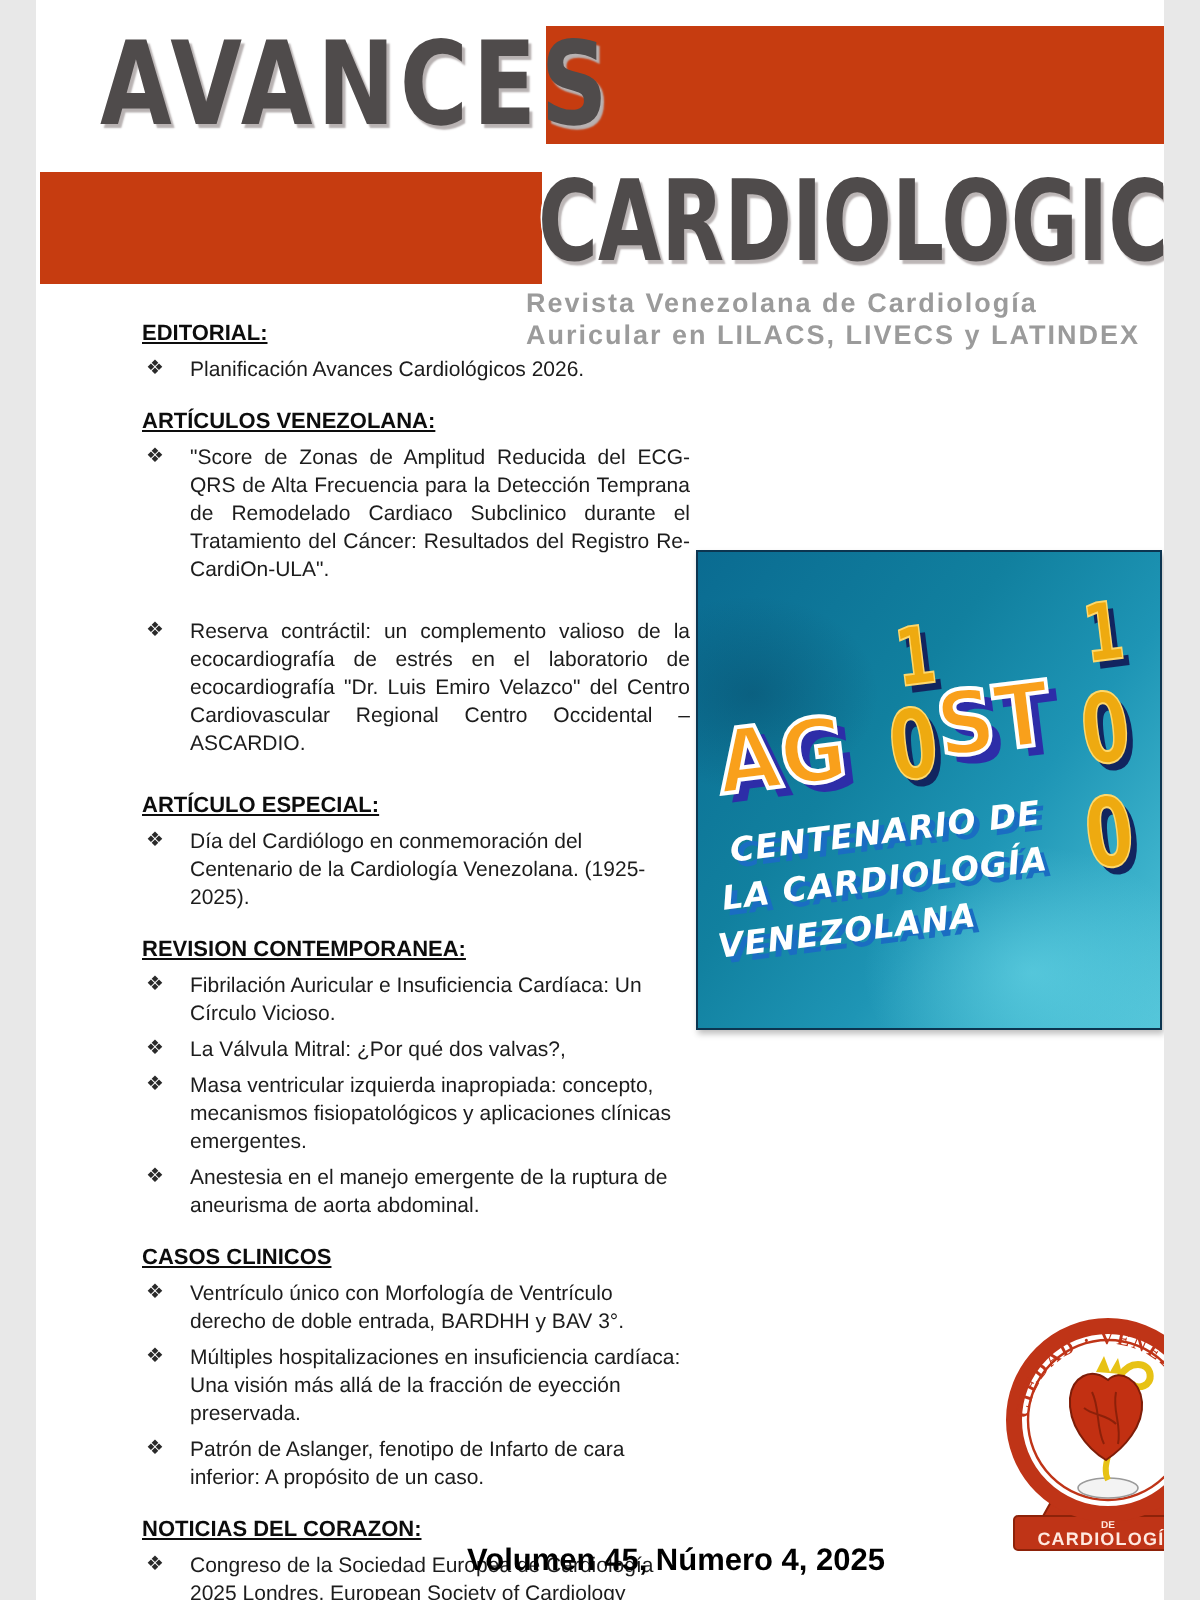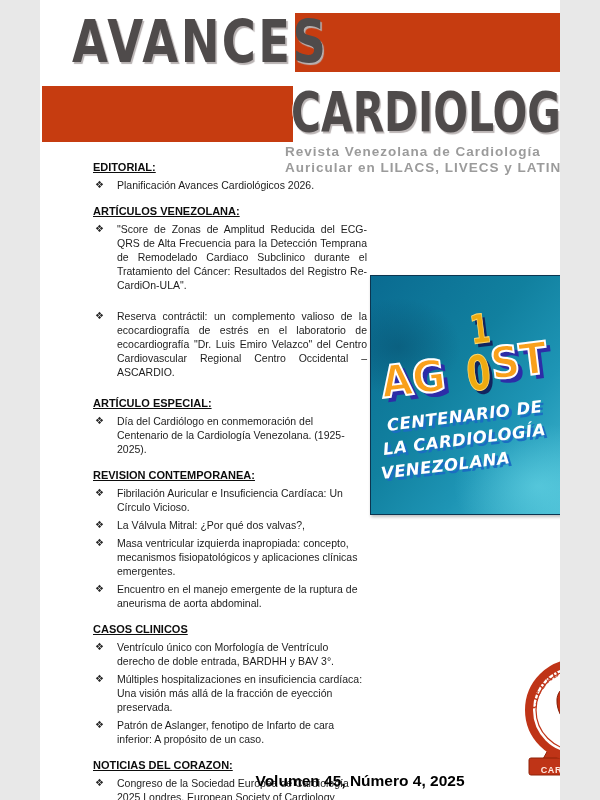--- a/index.html
+++ b/index.html
@@ -1,18 +1,18 @@
 <!DOCTYPE html>
 <html><head>
 <meta charset="utf-8">
 <style>
   * { margin:0; padding:0; box-sizing:border-box; }
   html,body { background:#e8e8e8; }
   .page {
-    position:relative; width:520px; height:800px; margin:0 auto;
+    position:relative; width:564px; height:800px; margin:0 auto;
     background:#ffffff; overflow:hidden;
     font-family:"Liberation Sans", sans-serif;
   }
   
   .redbar1 { position:absolute; left:255px; top:13px; width:345px; height:59px; background:#c63c10; }
   .redbar2 { position:absolute; left:2px;  top:86px; width:251px; height:56px; background:#c63c10; }
   .title-avances {
     position:absolute; left:32px; top:12px; height:62px;
     font-family:"DejaVu Sans", sans-serif; font-weight:bold;
     font-size:58px; line-height:60px; letter-spacing:3px; color:#4f4b4b;
@@ -125,21 +125,21 @@
       </div>
       <div class="toc-section">
         <div class="toc-heading">ARTÍCULO ESPECIAL:</div>
         <div class="toc-item"><span class="bullet">❖</span><span class="itext">Día del Cardiólogo en conmemoración del Centenario de la Cardiología Venezolana.   (1925-2025).</span></div>
       </div>
       <div class="toc-section">
         <div class="toc-heading">REVISION CONTEMPORANEA:</div>
         <div class="toc-item"><span class="bullet">❖</span><span class="itext">Fibrilación Auricular e Insuficiencia Cardíaca: Un Círculo Vicioso.</span></div>
         <div class="toc-item"><span class="bullet">❖</span><span class="itext">La Válvula Mitral: ¿Por qué dos valvas?,</span></div>
         <div class="toc-item"><span class="bullet">❖</span><span class="itext">Masa ventricular izquierda inapropiada: concepto, mecanismos fisiopatológicos y aplicaciones clínicas emergentes.</span></div>
-        <div class="toc-item"><span class="bullet">❖</span><span class="itext">Encuentro en el manejo emergente de la ruptura de aneurisma de aorta abdominal.</span></div>
+        <div class="toc-item"><span class="bullet">❖</span><span class="itext">Anestesia en el manejo emergente de la ruptura de aneurisma de aorta abdominal.</span></div>
       </div>
       <div class="toc-section">
         <div class="toc-heading">CASOS CLINICOS</div>
         <div class="toc-item"><span class="bullet">❖</span><span class="itext">Ventrículo único con Morfología de Ventrículo derecho de doble entrada, BARDHH y BAV 3°.</span></div>
         <div class="toc-item"><span class="bullet">❖</span><span class="itext">Múltiples hospitalizaciones en insuficiencia cardíaca: Una visión más allá de la fracción de eyección preservada.</span></div>
         <div class="toc-item"><span class="bullet">❖</span><span class="itext">Patrón de Aslanger, fenotipo de Infarto de cara inferior: A propósito de un caso.</span></div>
       </div>
       <div class="toc-section">
         <div class="toc-heading">NOTICIAS DEL CORAZON:</div>
         <div class="toc-item"><span class="bullet">❖</span><span class="itext">Congreso de la Sociedad Europea de Cardiología 2025 Londres. European Society of Cardiology Meeting 2024. London.</span></div>

